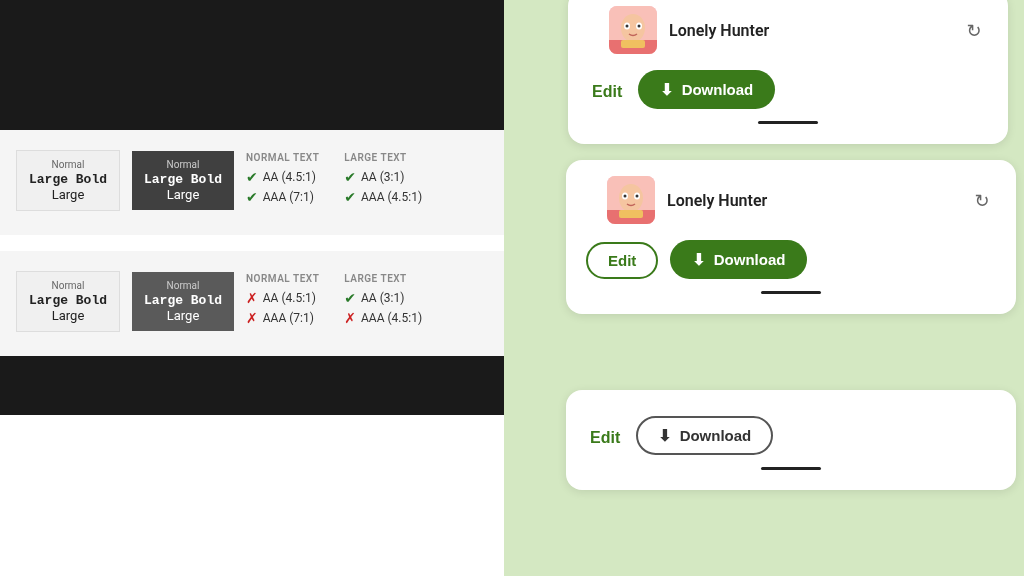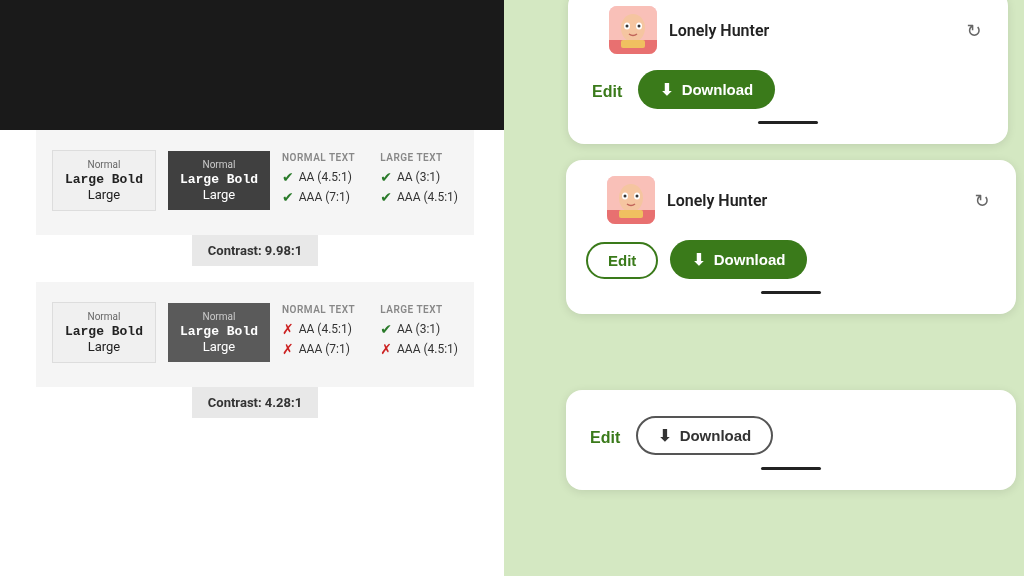--- a/index.html
+++ b/index.html
@@ -10,24 +10,23 @@
       font-family: -apple-system, BlinkMacSystemFont, 'Segoe UI', Roboto, sans-serif;
       position: relative;
     }
 
     
     .left-panel {
       position: absolute;
       left: 0;
       top: 0;
       width: 510px;
-      height: 576px;
+      height: 415px;
       display: flex;
       flex-direction: column;
-      align-items: center;
     }
 
     .dark-top {
       background: #1a1a1a;
       height: 130px;
       width: 100%;
     }
 
     .contrast-section {
       background: #f5f5f5;
@@ -359,24 +358,20 @@
           </div>
           <div class="check-item">
             <span class="check-pass">✔</span>
             <span>AAA (4.5:1)</span>
           </div>
         </div>
       </div>
     </div>
   </div>
 
-  <div class="contrast-value-row">
-    <span>Contrast:</span>
-    <span>9.98:1</span>
-  </div>
 
   <div class="contrast-section contrast-section-2" style="margin-top:16px;">
     <div class="contrast-row">
 
       <div class="swatch-box swatch-light">
         <span class="swatch-label-normal">Normal</span>
         <span class="swatch-large-bold">Large Bold</span>
         <span class="swatch-large">Large</span>
       </div>
 
@@ -406,24 +401,20 @@
           </div>
           <div class="check-item">
             <span class="check-fail">✗</span>
             <span>AAA (4.5:1)</span>
           </div>
         </div>
       </div>
     </div>
   </div>
 
-  <div class="contrast-value-row">
-    <span>Contrast:</span>
-    <span>4.28:1</span>
-  </div>
 
   <div class="dark-bottom"></div>
 </div>
 
 <div class="right-panel">
 
   <div class="card-1">
     <div class="card-header">
 
       <div class="card-thumbnail">

